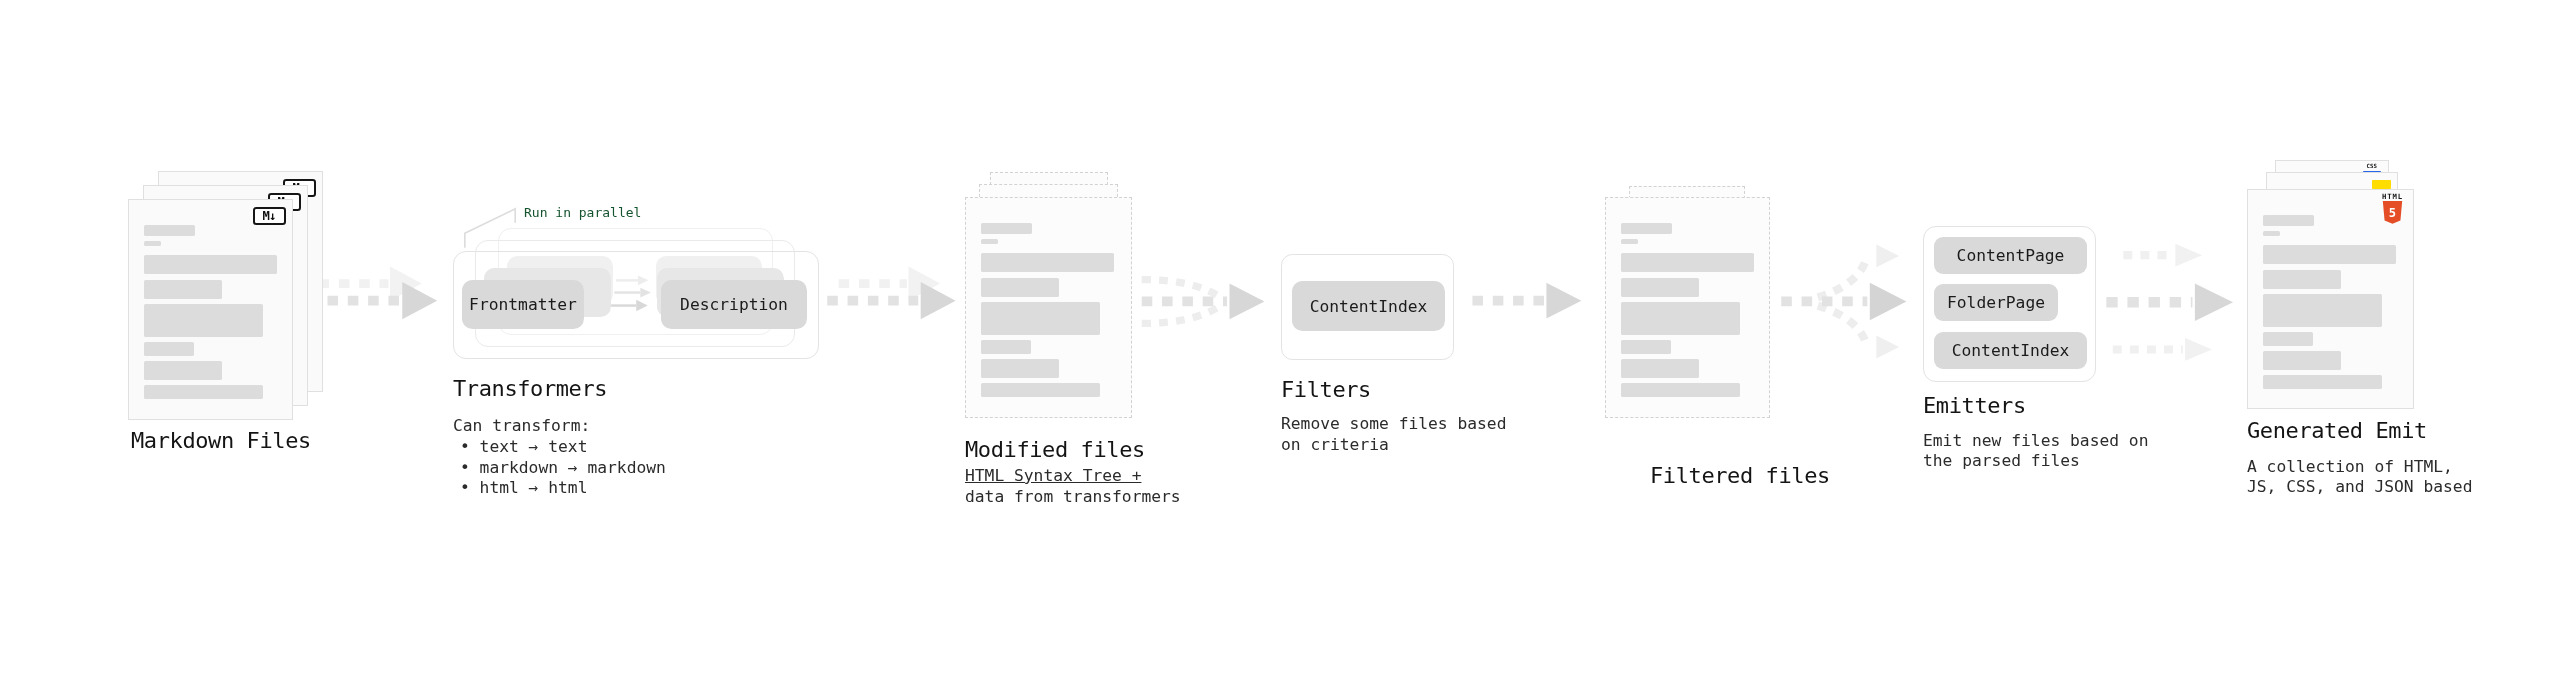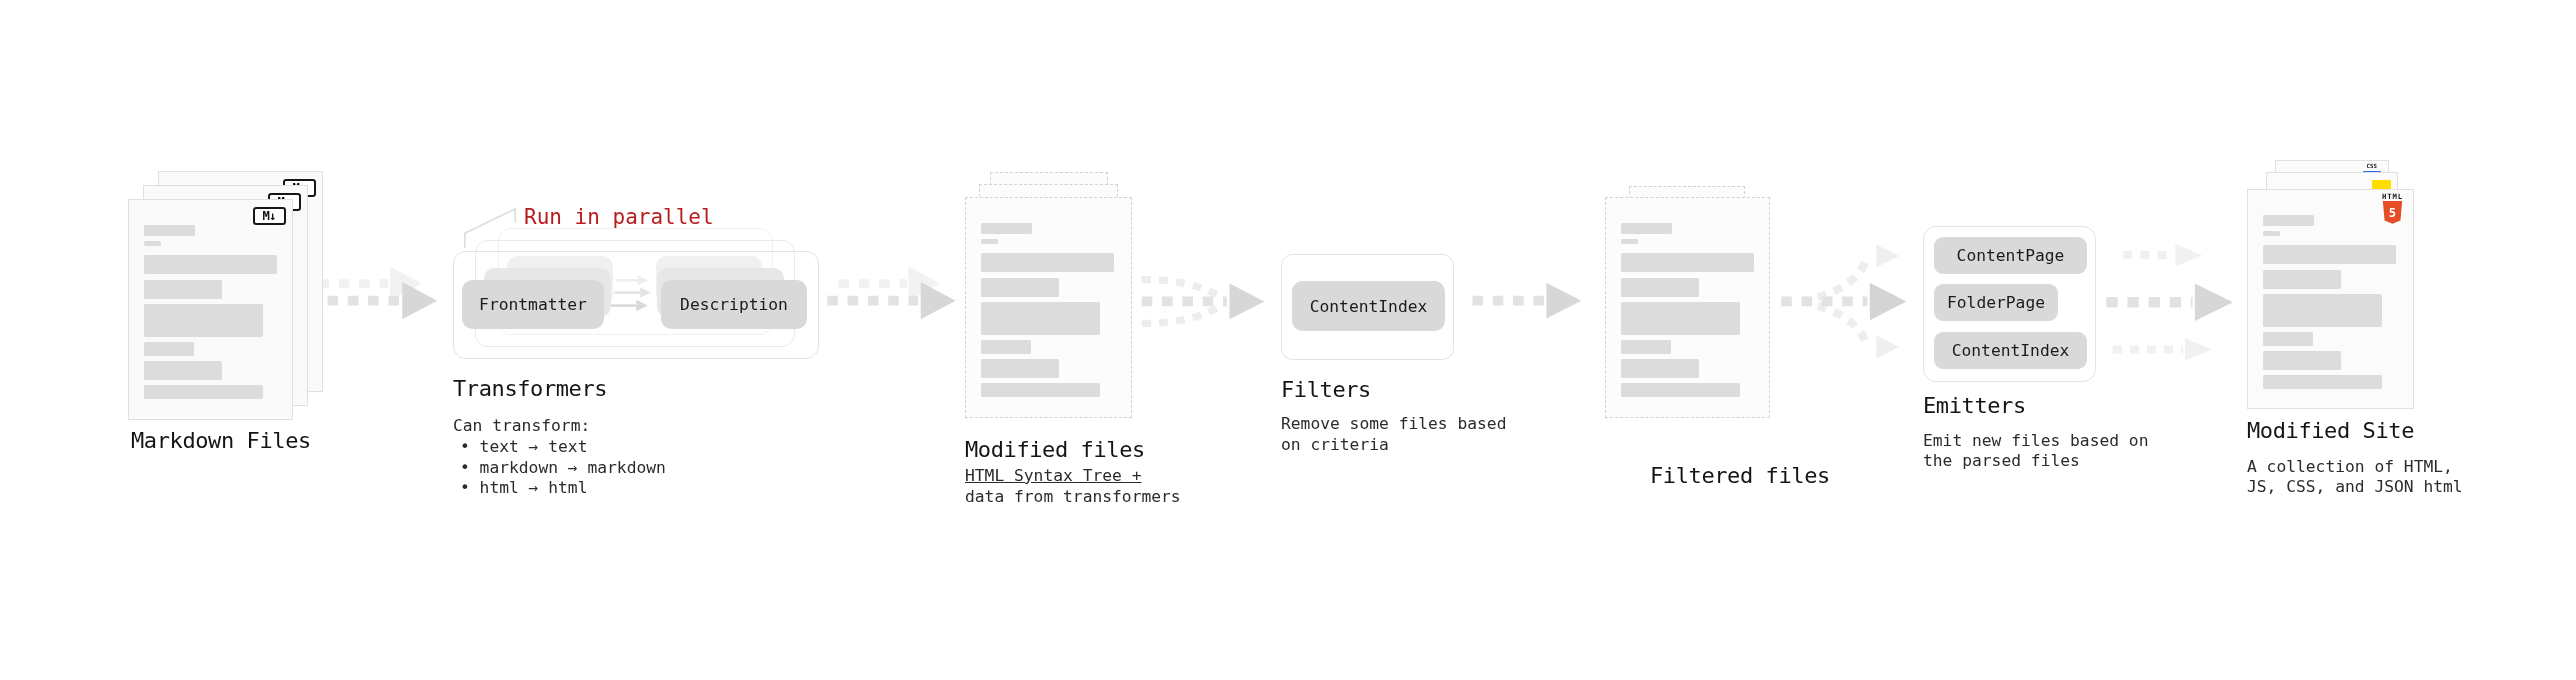--- a/index.html
+++ b/index.html
@@ -30,21 +30,21 @@
 
   .pill{position:absolute;box-sizing:border-box;background:#d9d9d9;border-radius:10.6px;
         display:flex;align-items:center;justify-content:center;
         font-size:16.3px;color:#1b1b1b;white-space:nowrap;}
   .pill.g1{background:#e7e7e7;}
   .pill.g2{background:#f0f0f0;}
 
   .label{position:absolute;font-size:22px;font-weight:500;color:#141414;
          letter-spacing:-0.4px;white-space:nowrap;}
   .body-text{position:absolute;font-size:16.3px;line-height:20.3px;color:#2b2b2b;white-space:pre;}
-  .note{position:absolute;font-size:21px;color:#b91c1c;white-space:nowrap;}
+  .note{position:absolute;font-size:13px;color:#14532d;white-space:nowrap;}
 </style>
 </head>
 <body>
 
 <div class="canvas">
 
   <svg class="arrows" width="2576" height="681" viewBox="0 0 3170 838">
 
     <polyline points="572,305 572,287 634,257 634,274" fill="none" stroke="#dcdcdc" stroke-width="2"></polyline>
 
@@ -125,21 +125,21 @@
 
   <div>
     <div class="note" style="left:524px;top:205px;">Run in parallel</div>
 
     <div class="container-box l2" style="left:498px;top:228px;width:275px;height:107px;"></div>
     <div class="container-box l1" style="left:475px;top:240px;width:320px;height:107px;"></div>
     <div class="container-box" style="left:453px;top:251px;width:366px;height:108px;"></div>
 
     <div class="pill g2" style="left:507px;top:256px;width:106px;height:49px;"></div>
     <div class="pill g1" style="left:484px;top:268px;width:127px;height:49px;"></div>
-    <div class="pill" style="left:462px;top:280px;width:142px;height:49px;">Frontmatter</div>
+    <div class="pill" style="left:462px;top:280px;width:122px;height:49px;">Frontmatter</div>
 
     <div class="pill g2" style="left:656px;top:256px;width:106px;height:49px;"></div>
     <div class="pill g1" style="left:657px;top:268px;width:127px;height:49px;"></div>
     <div class="pill" style="left:661px;top:280px;width:146px;height:49px;">Description</div>
 
     <div class="label" style="left:453px;top:376px;">Transformers</div>
     <div class="body-text" style="left:453px;top:416px;">Can transform:</div>
     <div class="body-text" style="left:460px;top:437px;">• text → text</div>
     <div class="body-text" style="left:460px;top:458px;">• markdown → markdown</div>
     <div class="body-text" style="left:460px;top:478px;">• html → html</div>
@@ -216,19 +216,19 @@
       </div>
     <div class="bar" style="top: 25px; left: 15.4px; width: 51px; height: 11.4px;"></div>
         <div class="bar" style="top: 41px; left: 15.4px; width: 17px; height: 4.9px;"></div>
         <div class="bar" style="top: 55px; left: 15.4px; width: 133px; height: 18.7px;"></div>
         <div class="bar" style="top: 80px; left: 15.4px; width: 78px; height: 18.7px;"></div>
         <div class="bar" style="top: 104px; left: 15.4px; width: 119px; height: 32.5px;"></div>
         <div class="bar" style="top: 142px; left: 15.4px; width: 50px; height: 14px;"></div>
         <div class="bar" style="top: 161px; left: 15.4px; width: 78px; height: 18.7px;"></div>
         <div class="bar" style="top: 185px; left: 15.4px; width: 119px; height: 14px;"></div>
       </div>
-    <div class="label" style="left:2247px;top:418px;">Modified Site</div>
+    <div class="label" style="left:2247px;top:418px;">Generated Emit</div>
     <div class="body-text" style="left:2247px;top:457px;">A collection of HTML,</div>
-    <div class="body-text" style="left:2247px;top:477px;">JS, CSS, and JSON html</div>
+    <div class="body-text" style="left:2247px;top:477px;">JS, CSS, and JSON based</div>
   </div>
 
 </div>
 
 
 </body></html>

